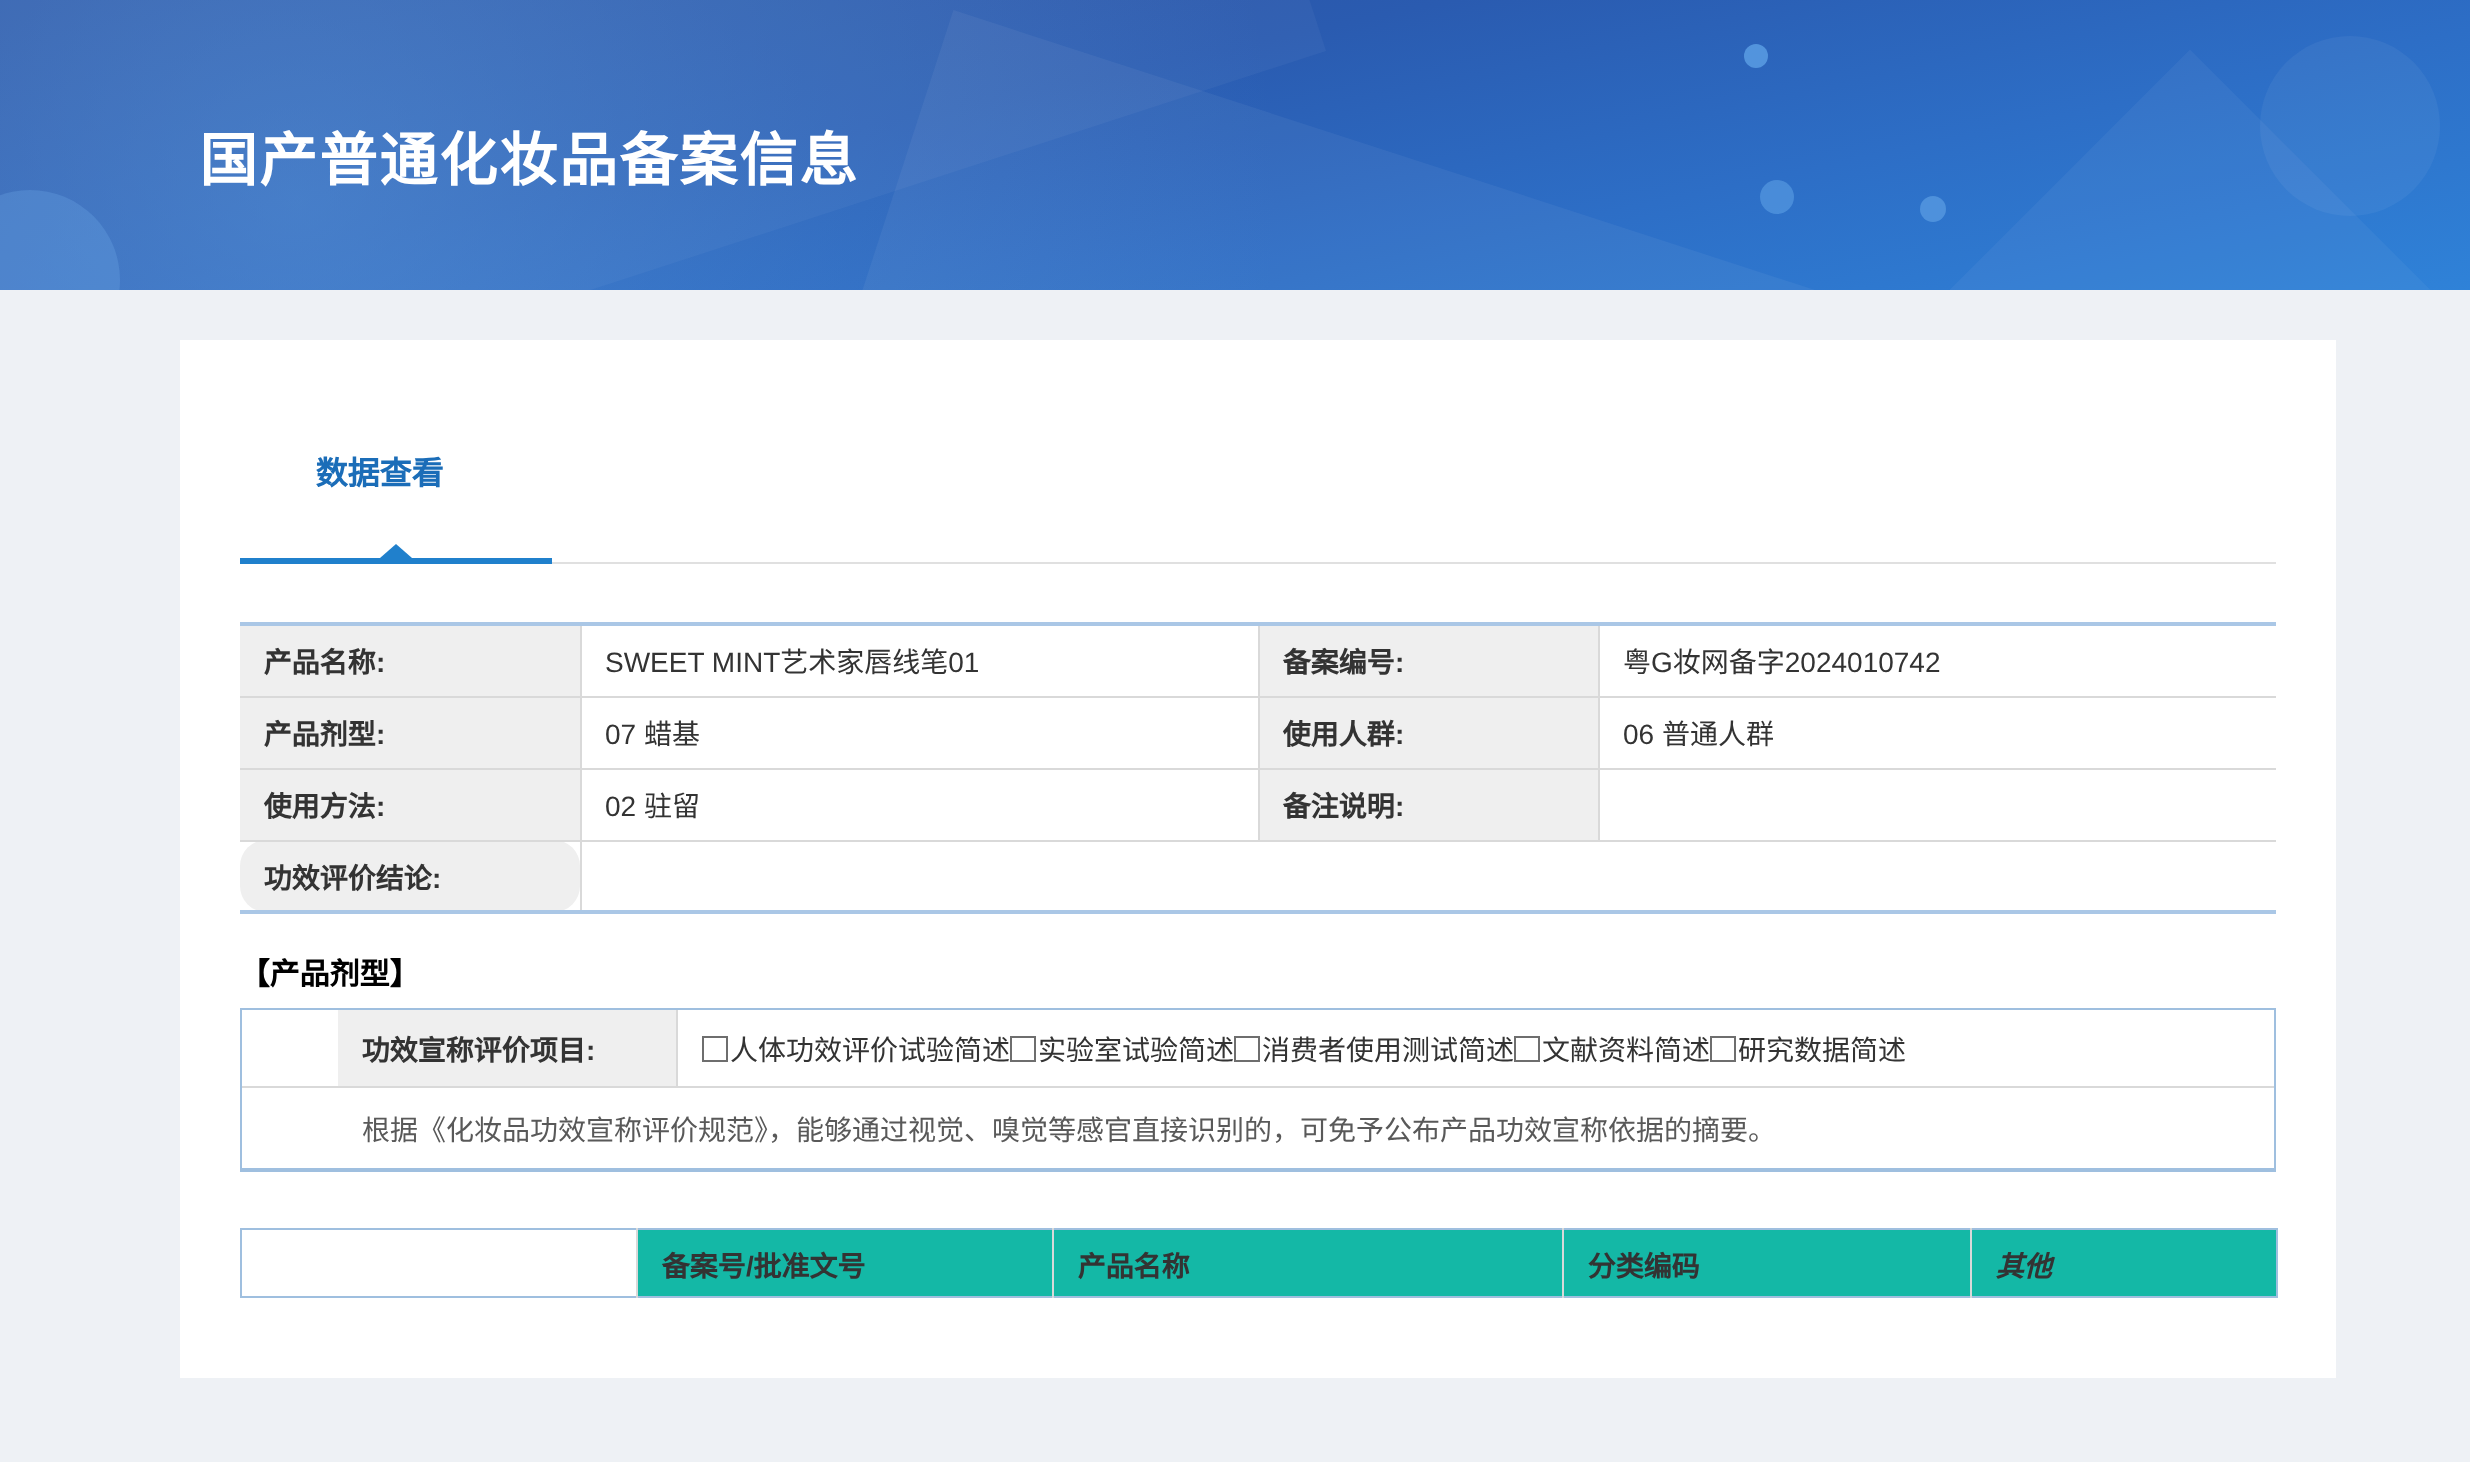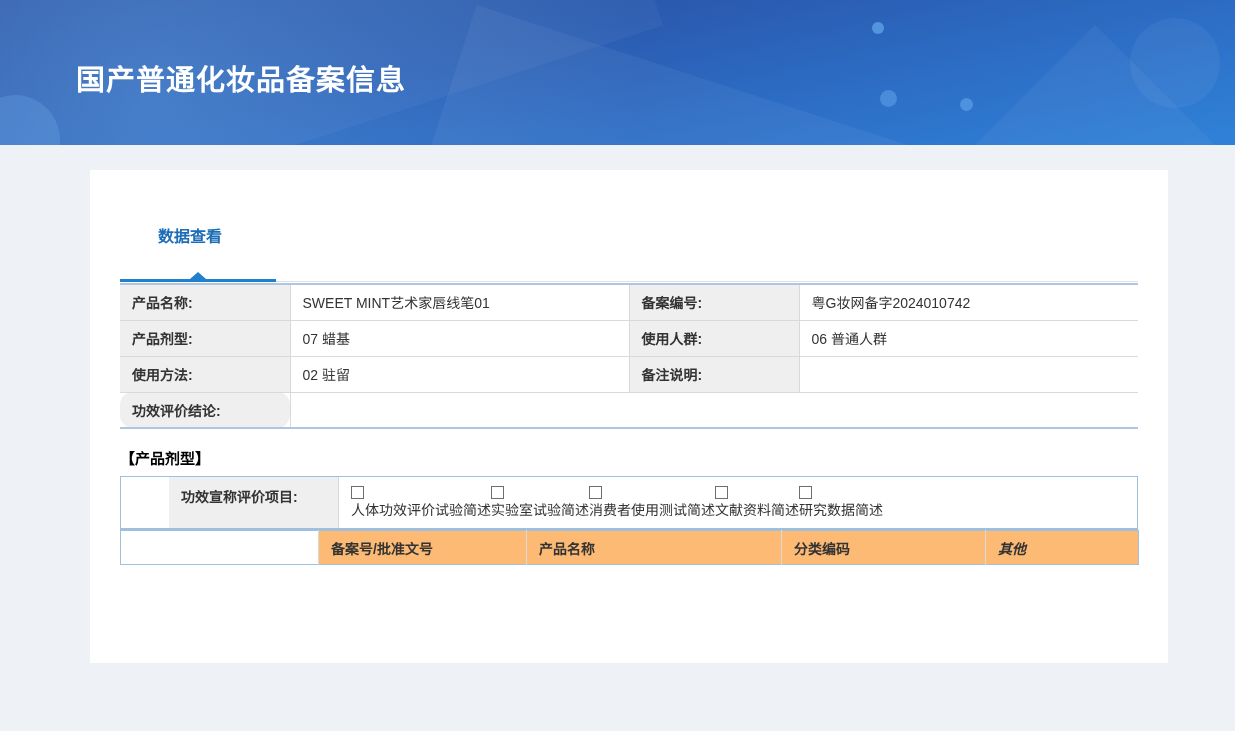--- a/index.html
+++ b/index.html
@@ -30,21 +30,21 @@
   .banner .deco{position:absolute;pointer-events:none;}
   .deco.c1{left:872px;top:22px;width:12px;height:12px;border-radius:50%;background:rgba(96,164,232,.75);}
   .deco.c2{left:880px;top:90px;width:17px;height:17px;border-radius:50%;background:rgba(96,164,232,.55);}
   .deco.c3{left:960px;top:98px;width:13px;height:13px;border-radius:50%;background:rgba(86,152,224,.8);}
   .deco.c4{left:1130px;top:18px;width:90px;height:90px;border-radius:50%;background:rgba(255,255,255,.05);}
   .deco.d1{left:1010px;top:60px;width:170px;height:170px;transform:rotate(45deg);background:rgba(255,255,255,.045);}
   .deco.d2{left:430px;top:80px;width:520px;height:220px;transform:rotate(18deg);background:rgba(255,255,255,.05);}
   .deco.d3{left:-60px;top:-120px;width:700px;height:260px;transform:rotate(-18deg);background:rgba(255,255,255,.04);}
   .deco.c5{left:-30px;top:95px;width:90px;height:90px;border-radius:50%;background:rgba(120,180,240,.25);}
   .banner h1{
-    position:absolute;left:76px;top:56px;
+    position:absolute;left:100px;top:56px;
     color:#fff;font-size:29px;font-weight:bold;letter-spacing:1px;
   }
   
   .card{
     width:1078px;margin:25px auto 0 90px;
     background:#fff;
     min-height:493px;
     padding:26px 30px 40px 30px;
   }
   
@@ -61,21 +61,21 @@
   }
   .tab-caret{
     position:absolute;left:70px;top:49px;width:0;height:0;
     border-left:8px solid transparent;border-right:8px solid transparent;
     border-bottom:7px solid var(--underline);
   }
   
   .sec-title{font-size:15px;font-weight:bold;color:#000;margin:18px 0 8px 0;}
   .sec-title.first{margin-top:24px;}
   
-  table{border-collapse:collapse;width:1018px;table-layout:fixed;}
+  table{border-collapse:collapse;width:1018px;table-layout:fixed;margin-top:28px;}
   table.info{border-top:2px solid #aac7e6;border-bottom:2px solid #aac7e6;}
   table.info td{
     height:36px;padding:0 12px;border:1px solid var(--cell-border);
     font-size:14px;vertical-align:middle;
   }
   table.info td.lbl{background:var(--label-bg);font-weight:bold;width:170px;color:#333;}
   table.info td.val{background:#fff;color:#333;}
   table.info tr td:first-child{border-left:none;}
   table.info tr td:last-child{border-right:none;}
   table.info tr:first-child td{border-top:none;}
@@ -85,30 +85,30 @@
     width:1018px;border:1px solid var(--tbl-blue);border-bottom:2px solid var(--tbl-blue);
   }
   .bm-row{display:flex;border-bottom:1px solid var(--cell-border);padding-left:48px;}
   .bm-row:last-child{border-bottom:none;}
   .bm-label{
     width:170px;background:var(--label-bg);font-weight:bold;
     padding:9px 12px;border-right:1px solid var(--cell-border);
   }
   .bm-value{flex:1;padding:9px 12px;display:flex;align-items:center;flex-wrap:wrap;}
   .bm-note{padding:10px 12px;color:#595959;}
-  .cb-item{display:inline-flex;align-items:flex-start;flex-direction:column;}
+  .cb-item{display:inline-flex;align-items:center;}
   .cb-box{
     display:inline-block;width:13px;height:13px;border:1px solid #6e6e6e;
     background:#fff;margin-right:1px;cursor:pointer;
   }
   
   table.eq{border:1px solid var(--tbl-blue);}
   table.eq th{
     height:34px;padding:0 12px;text-align:left;font-size:14px;font-weight:bold;
-    background:#fdba74;border-right:1px solid var(--cell-border);color:#333;
+    background:#14b8a6;border-right:1px solid var(--cell-border);color:#333;
   }
   table.eq th:last-child{border-right:none;font-style:italic;}
   table.eq th.blank{background:#fff;border-right:1px solid var(--cell-border);}
 </style>
 </head>
 <body>
 
 <div class="banner">
   <span class="deco d3"></span>
   <span class="deco d2"></span>
@@ -182,20 +182,23 @@
           </span>
         <span class="cb-item">
             <span class="cb-box"></span>
             <span>文献资料简述</span>
           </span>
         <span class="cb-item">
             <span class="cb-box"></span>
             <span>研究数据简述</span>
           </span>
       </div>
+    </div>
+    <div class="bm-row">
+      <div class="bm-note">根据《化妆品功效宣称评价规范》，能够通过视觉、嗅觉等感官直接识别的，可免予公布产品功效宣称依据的摘要。</div>
     </div>
   </div>
 
   <table class="eq">
     <colgroup>
         <col style="width:198px">
         <col style="width:208px">
         <col style="width:255px">
         <col style="width:204px">
         <col style="width:153px">

